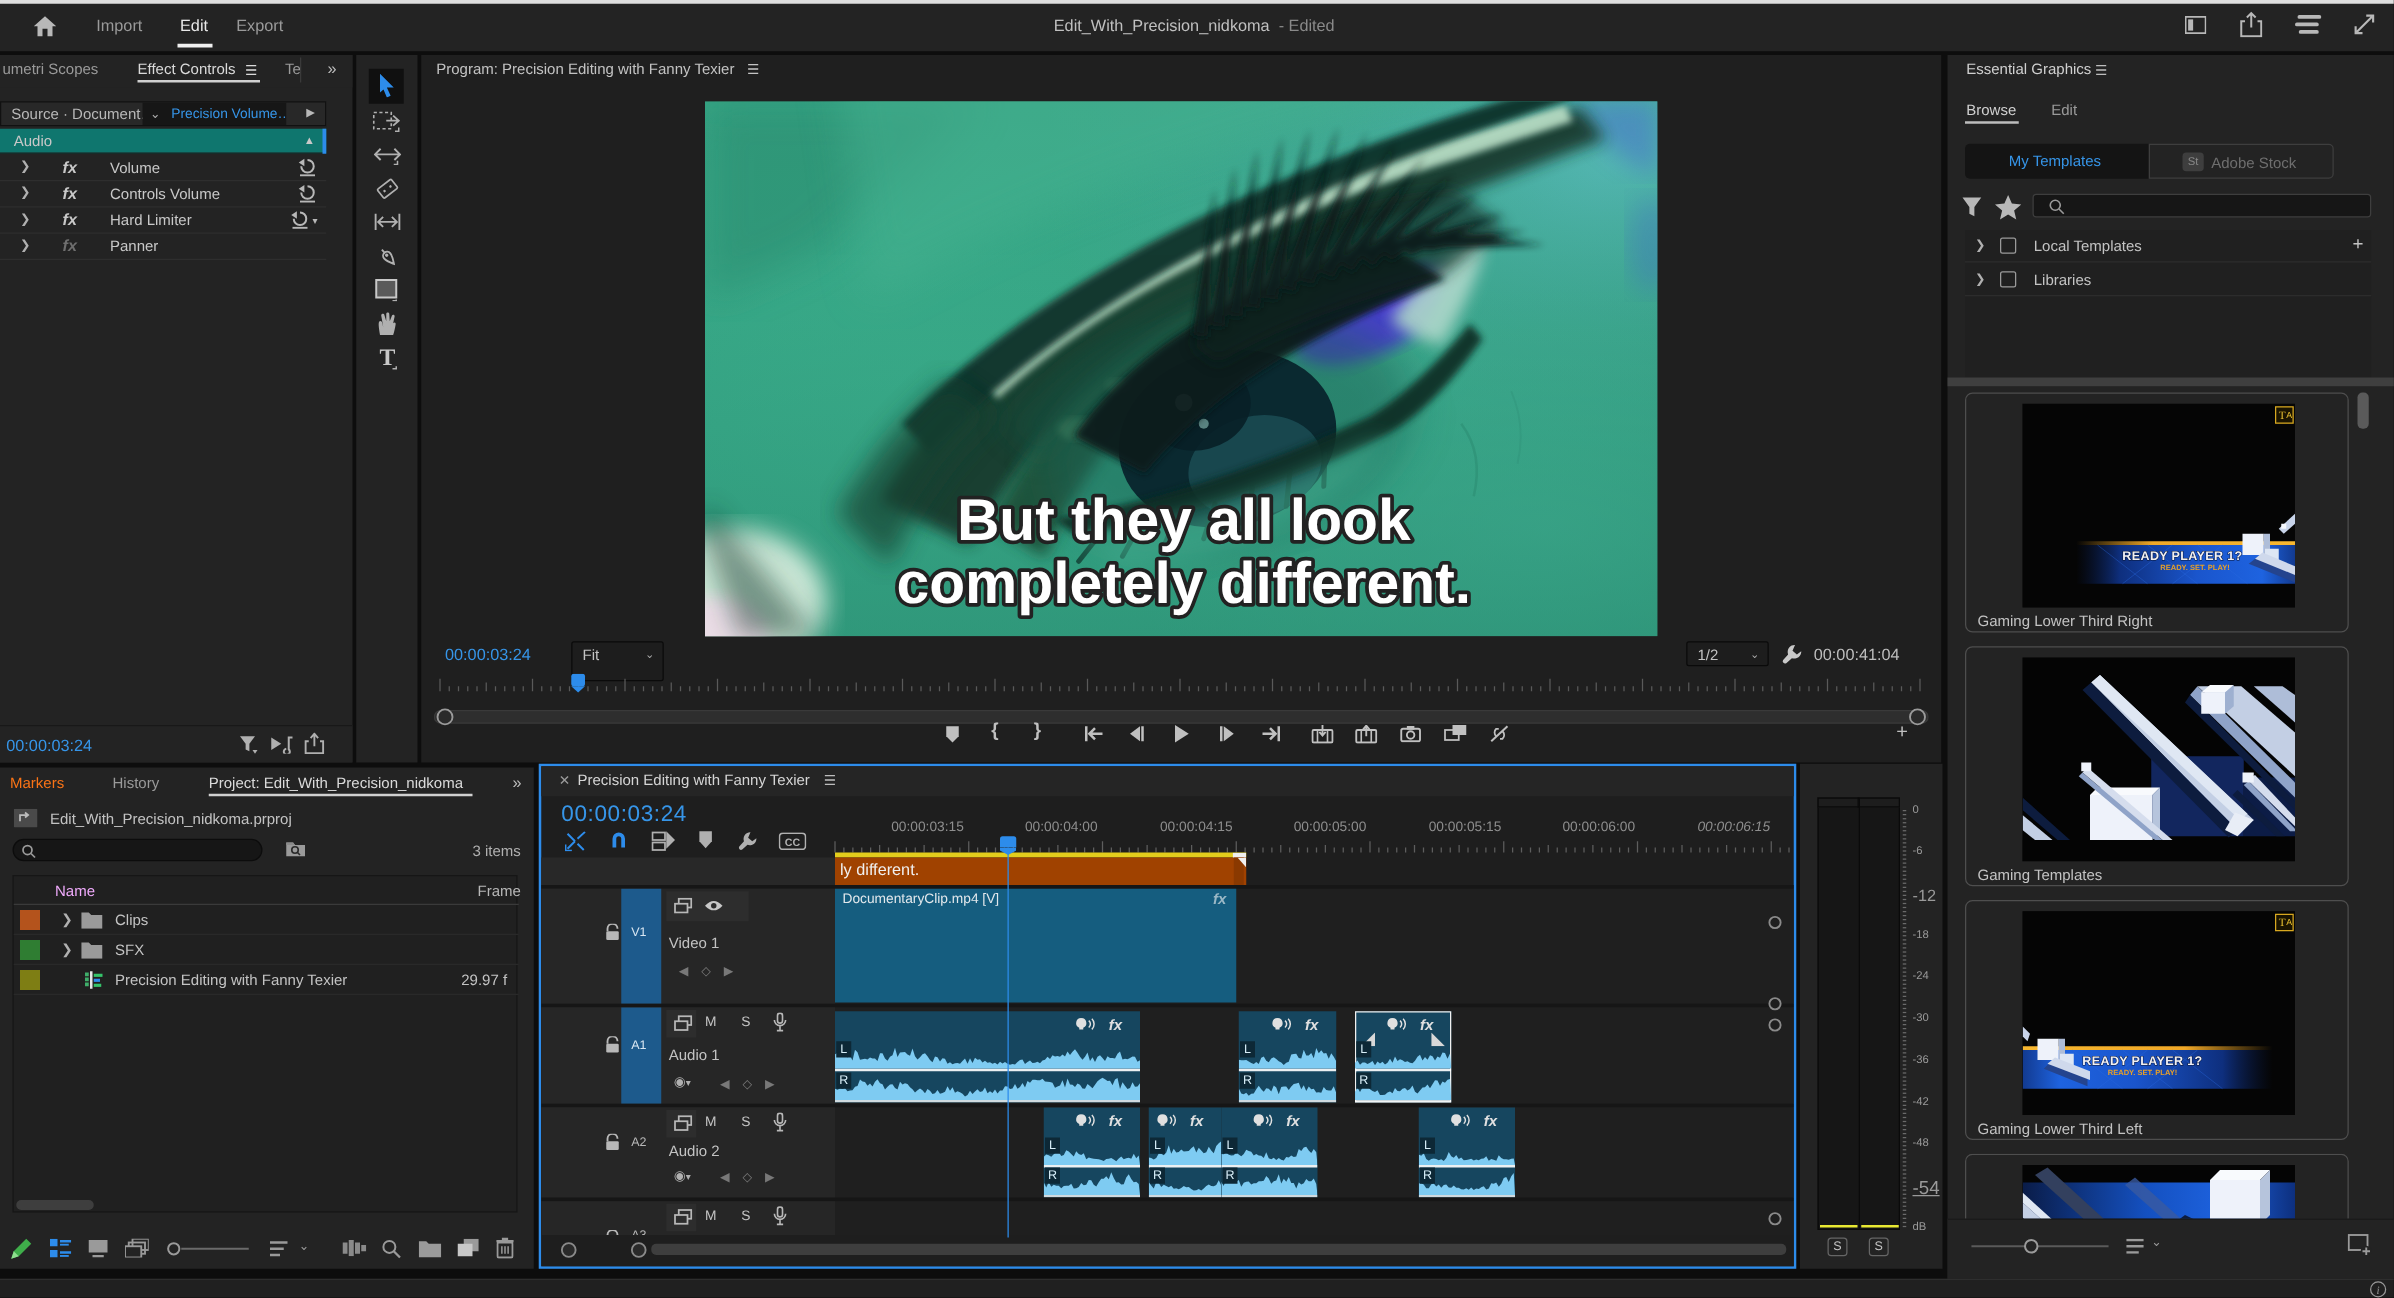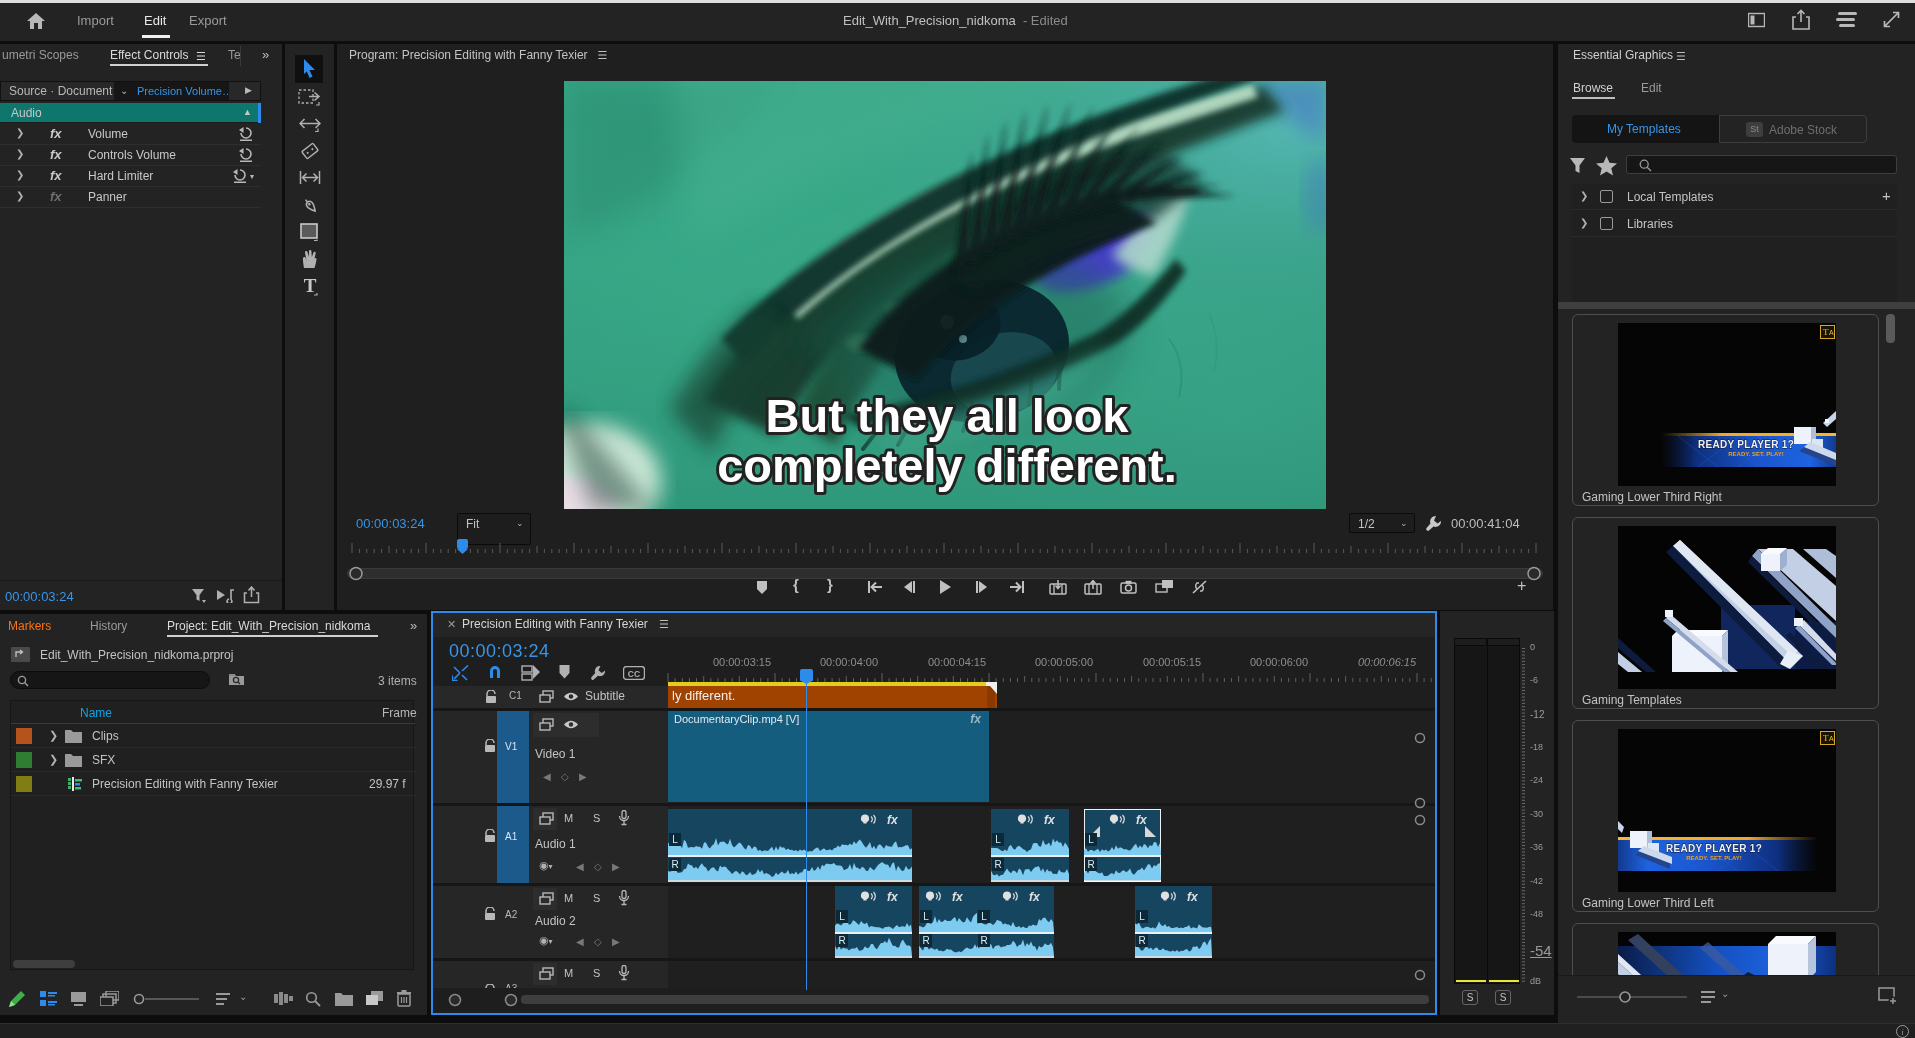--- a/index.html
+++ b/index.html
@@ -752,21 +752,21 @@
   </div>
   <svg class="abs" style="left:228px;top:57px;" width="17" height="16" viewBox="0 0 17 16">
         <path d="M1 3 L1 14 L16 14 L16 5 L8 5 L6.5 3 Z" fill="#9a9a9a"></path>
         <path d="M1 3 L6.5 3 L8 5 L1 5 Z" fill="#8a8a8a"></path>
         <circle cx="8" cy="9" r="2.6" fill="none" stroke="#2a2a2a" stroke-width="1.3"></circle>
         <path d="M10 11 L12 13" stroke="#2a2a2a" stroke-width="1.3"></path>
       </svg>
   <div class="abs" style="left:378px;top:60px;font-size:12px;color:#b0b0b0;">3 items</div>
 
   <div class="abs" style="left:10px;top:86px;width:404px;height:270px;background:#202020;border:1px solid #161616;">
-    <div class="abs" style="left:33px;top:5px;font-size:12px;color:#0ea5e9;margin-left:36px;">Name</div>
+    <div class="abs" style="left:33px;top:5px;font-size:12px;color:#f0abfc;">Name</div>
     <div class="abs" style="left:371px;top:5px;font-size:12px;color:#b8b8b8;">Frame</div>
     <div class="abs" style="left:0;top:22px;width:404px;height:1px;background:#3a3a3a;"></div>
 
     <div class="abs" style="left:0;top:23px;width:404px;height:24px;border-bottom:1px solid #292929;">
       <div class="abs" style="left:5px;top:4px;width:16px;height:16px;background:#b4531c;"></div>
       <span class="abs" style="left:38px;top:5px;font-size:11px;color:#b0b0b0;">❯</span>
       <svg class="abs" style="left:54px;top:5px;" width="17" height="14" viewBox="0 0 17 14">
             <path d="M0 1 L6 1 L8 3 L17 3 L17 14 L0 14 Z" fill="#9a9a9a"></path>
           </svg>
       <span class="abs" style="left:81px;top:5px;font-size:12px;color:#c3c3c3;">Clips</span>
@@ -998,36 +998,20 @@
         <line x1="962.6" y1="6" x2="962.6" y2="10" stroke="#5e5e5e" stroke-width="1"></line>
         <line x1="969.7" y1="6" x2="969.7" y2="10" stroke="#5e5e5e" stroke-width="1"></line>
         <line x1="976.8" y1="6" x2="976.8" y2="10" stroke="#5e5e5e" stroke-width="1"></line>
         <line x1="984.0" y1="1" x2="984.0" y2="10" stroke="#5e5e5e" stroke-width="1"></line>
         <line x1="991.1" y1="6" x2="991.1" y2="10" stroke="#5e5e5e" stroke-width="1"></line>
         <line x1="998.2" y1="6" x2="998.2" y2="10" stroke="#5e5e5e" stroke-width="1"></line>
       </svg>
 <div class="abs" style="left:235px;top:69px;width:329px;height:4px;background:#e3cd1c;"></div>
 <div class="abs" style="left:553px;top:69px;width:11px;height:10px;background:#efefef;clip-path:polygon(0 0,100% 0,100% 100%,50% 55%,0 100%);"></div>
 <div class="abs" style="left:0;top:73px;width:235px;height:302px;background:#282828;"></div>
-<div class="abs" style="left:0;top:73px;width:1002px;height:22px;">
-        <svg class="abs" style="left:52px;top:4px;" width="12" height="14" viewBox="0 0 12 14">
-          <path d="M2 6 L2 4 a4 4 0 0 1 8 0" fill="none" stroke="#b8b8b8" stroke-width="1.5"></path>
-          <rect x="1" y="6" width="10" height="7" rx="1" fill="#b8b8b8"></rect>
-        </svg>
-        <span class="abs" style="left:76px;top:4px;font-size:10px;color:#b8b8b8;">C1</span>
-        <svg class="abs" style="left:106px;top:4px;" width="15" height="13" viewBox="0 0 15 13">
-          <rect x="4" y="1" width="10" height="7" fill="none" stroke="#b8b8b8" stroke-width="1.4"></rect>
-          <rect x="1" y="5" width="10" height="7" fill="#282828" stroke="#b8b8b8" stroke-width="1.4"></rect>
-        </svg>
-        <svg class="abs" style="left:130px;top:5px;" width="16" height="11" viewBox="0 0 16 11">
-          <path d="M1 5.5 Q8 -2 15 5.5 Q8 13 1 5.5 Z" fill="#c8c8c8"></path>
-          <circle cx="8" cy="5.5" r="2.2" fill="#282828"></circle>
-        </svg>
-        <span class="abs" style="left:152px;top:3px;font-size:12px;color:#c3c3c3;">Subtitle</span>
-      </div>
 <div class="abs" style="left:235px;top:73px;width:329px;height:22px;background:#a04200;">
         <span class="abs" style="left:4px;top:2px;font-size:13px;color:#f0f0f0;">ly different.</span>
         <div class="abs" style="right:2px;top:0;width:8px;height:22px;background:#8a3900;"></div>
         <div class="abs" style="right:0px;top:0;width:7px;height:8px;background:#efefef;clip-path:polygon(0 0,100% 0,100% 100%);"></div>
       </div>
 <div class="abs" style="left:0;top:95px;width:1002px;height:3px;background:#161616;"></div>
 <div class="abs" style="left:0;top:98px;width:1002px;height:92px;background:#1f1f1f;">
         <div class="abs" style="left:0;top:0;width:235px;height:92px;background:#262626;"></div>
         <div class="abs" style="left:64px;top:0;width:32px;height:92px;background:#1d5a8c;"></div>
         <span class="abs" style="left:72px;top:30px;font-size:10px;color:#d8e6f2;">V1</span>
@@ -1382,21 +1366,21 @@
         <rect x="0" y="350.3" width="3" height="1" fill="#6a6a6a"></rect>
         <rect x="0" y="353.5" width="3" height="1" fill="#6a6a6a"></rect>
         <rect x="0" y="356.8" width="3" height="1" fill="#6a6a6a"></rect>
         <rect x="0" y="360.0" width="3" height="1" fill="#6a6a6a"></rect>
         <rect x="0" y="363.2" width="3" height="1" fill="#6a6a6a"></rect>
         <rect x="0" y="366.5" width="3" height="1" fill="#6a6a6a"></rect>
         <rect x="0" y="369.7" width="3" height="1" fill="#6a6a6a"></rect>
       </svg>
       <div class="abs" style="left:90px;top:31px;font-size:9px;color:#9a9a9a;">0</div>
       <div class="abs" style="left:90px;top:64px;font-size:9px;color:#9a9a9a;">-6</div>
-      <div class="abs" style="left:90px;top:98px;font-size:10px;color:#9a9a9a;text-align:center;">-12</div>
+      <div class="abs" style="left:90px;top:98px;font-size:13px;color:#9a9a9a;text-align:center;">-12</div>
       <div class="abs" style="left:90px;top:131px;font-size:9px;color:#9a9a9a;">-18</div>
       <div class="abs" style="left:90px;top:164px;font-size:9px;color:#9a9a9a;">-24</div>
       <div class="abs" style="left:90px;top:198px;font-size:9px;color:#9a9a9a;">-30</div>
       <div class="abs" style="left:90px;top:231px;font-size:9px;color:#9a9a9a;">-36</div>
       <div class="abs" style="left:90px;top:265px;font-size:9px;color:#9a9a9a;">-42</div>
       <div class="abs" style="left:90px;top:298px;font-size:9px;color:#9a9a9a;">-48</div>
       <div class="abs" style="left:90px;top:331px;font-size:15px;color:#9a9a9a;text-decoration:underline;">-54</div>
       <div class="abs" style="left:90px;top:365px;font-size:9px;color:#9a9a9a;">dB</div>
       <div class="abs" style="left:22px;top:379px;width:16px;height:15px;border:1px solid #666;border-radius:3px;color:#c3c3c3;font-size:10px;text-align:center;line-height:14px;">S</div>
       <div class="abs" style="left:55px;top:379px;width:16px;height:15px;border:1px solid #666;border-radius:3px;color:#c3c3c3;font-size:10px;text-align:center;line-height:14px;">S</div>

